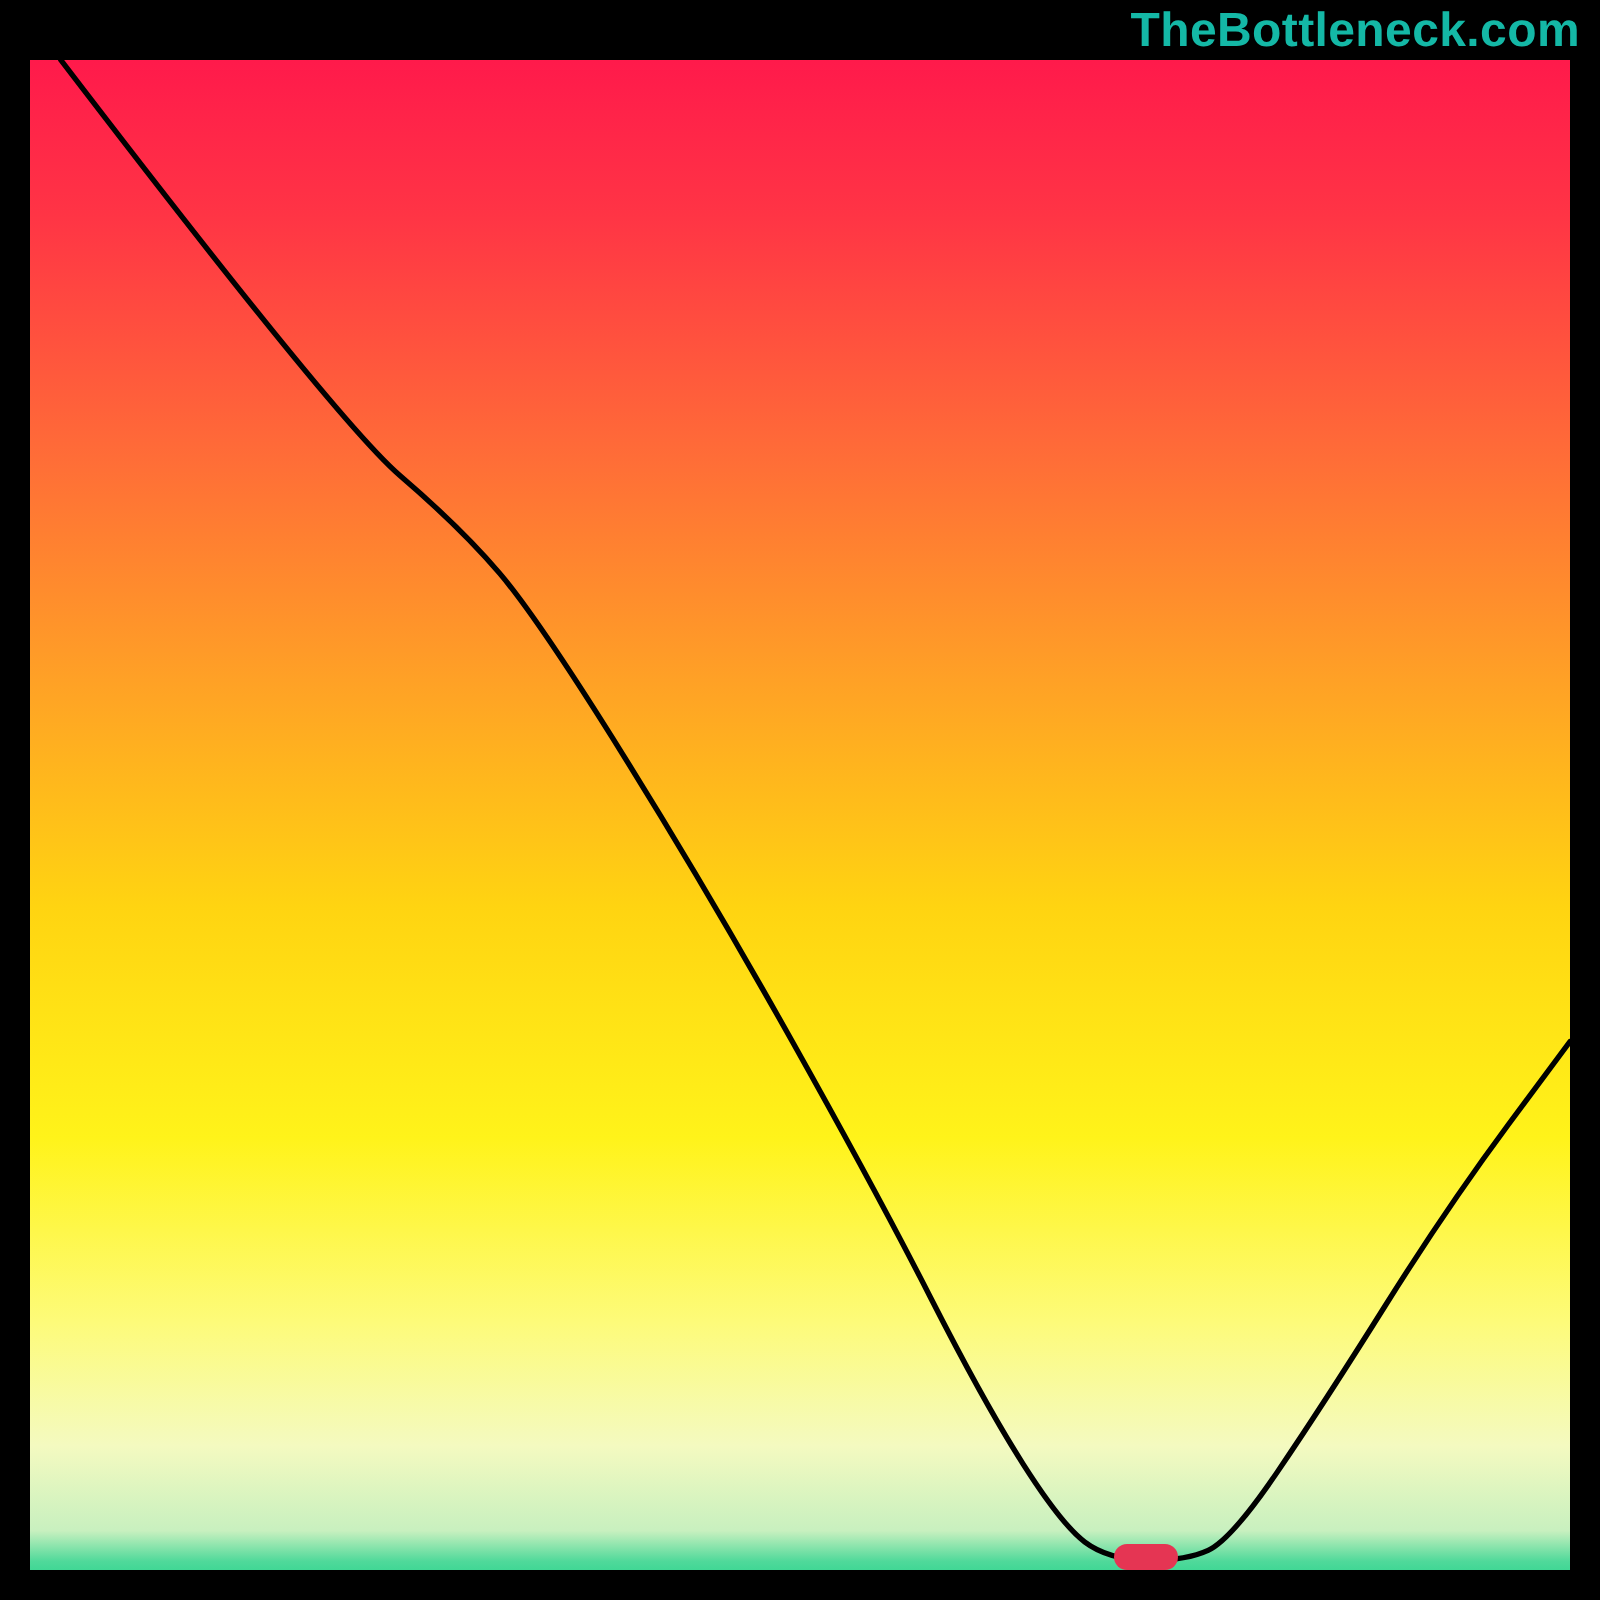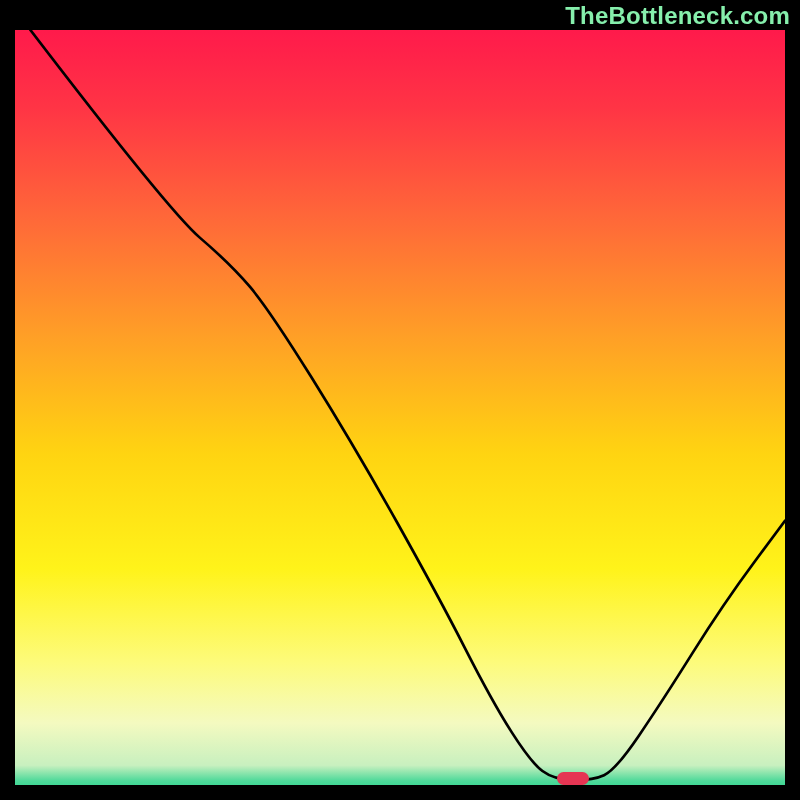--- a/index.html
+++ b/index.html
@@ -10,21 +10,21 @@
     height: 800px;
     background: #000;
   }
   .watermark {
     position: absolute;
     top: 2px;
     right: 10px;
     font-family: Arial, Helvetica, sans-serif;
     font-size: 24px;
     font-weight: bold;
-    color: #86efac;
+    color: #14b8a6;
     letter-spacing: 0.2px;
     z-index: 10;
   }
   .plot {
     position: absolute;
     left: 15px;
     top: 30px;
     width: 770px;
     height: 755px;
     overflow: hidden;

